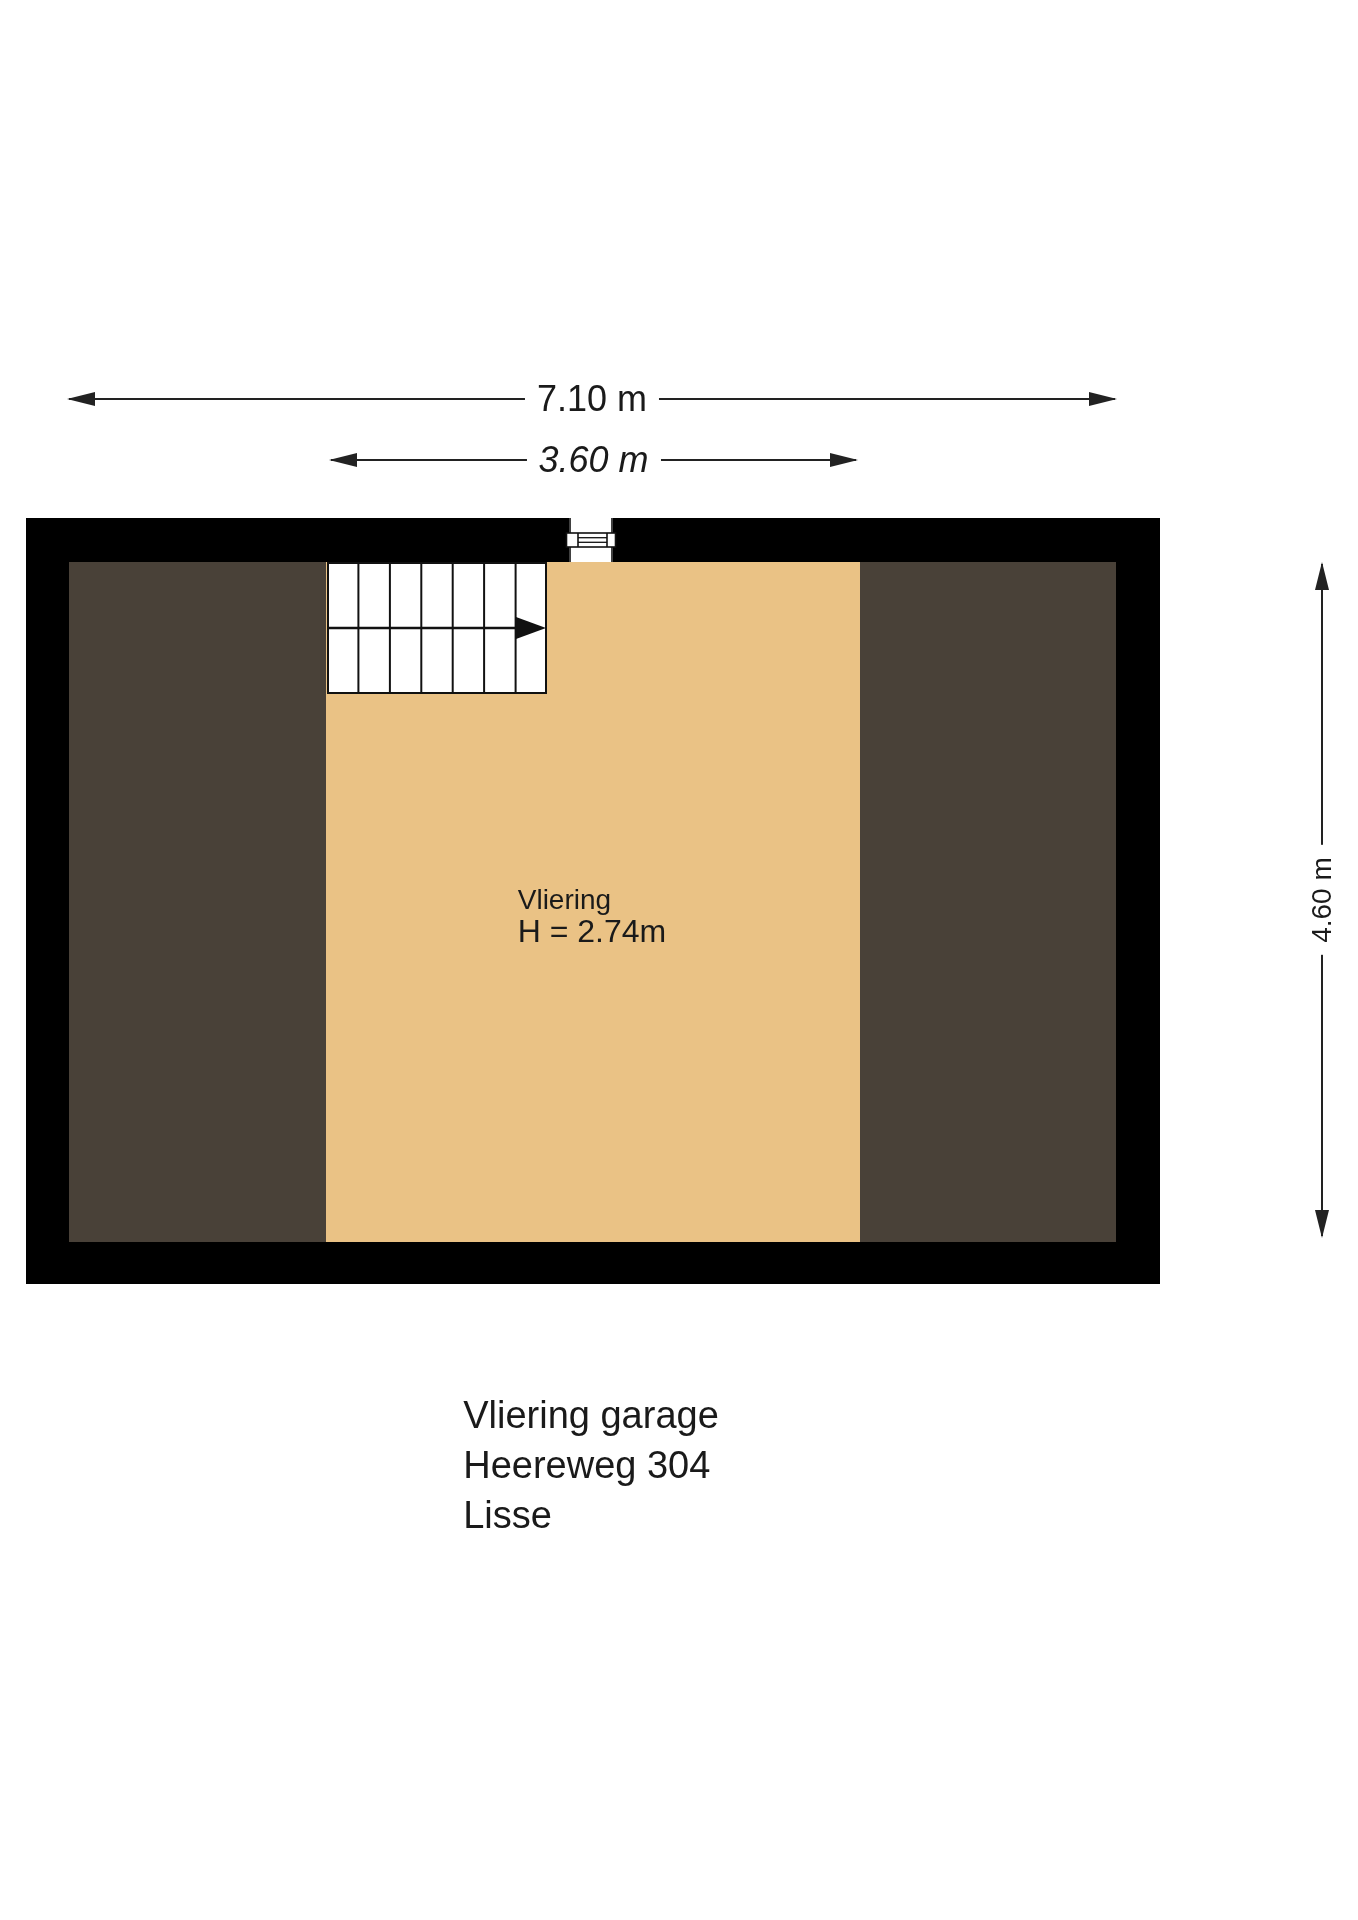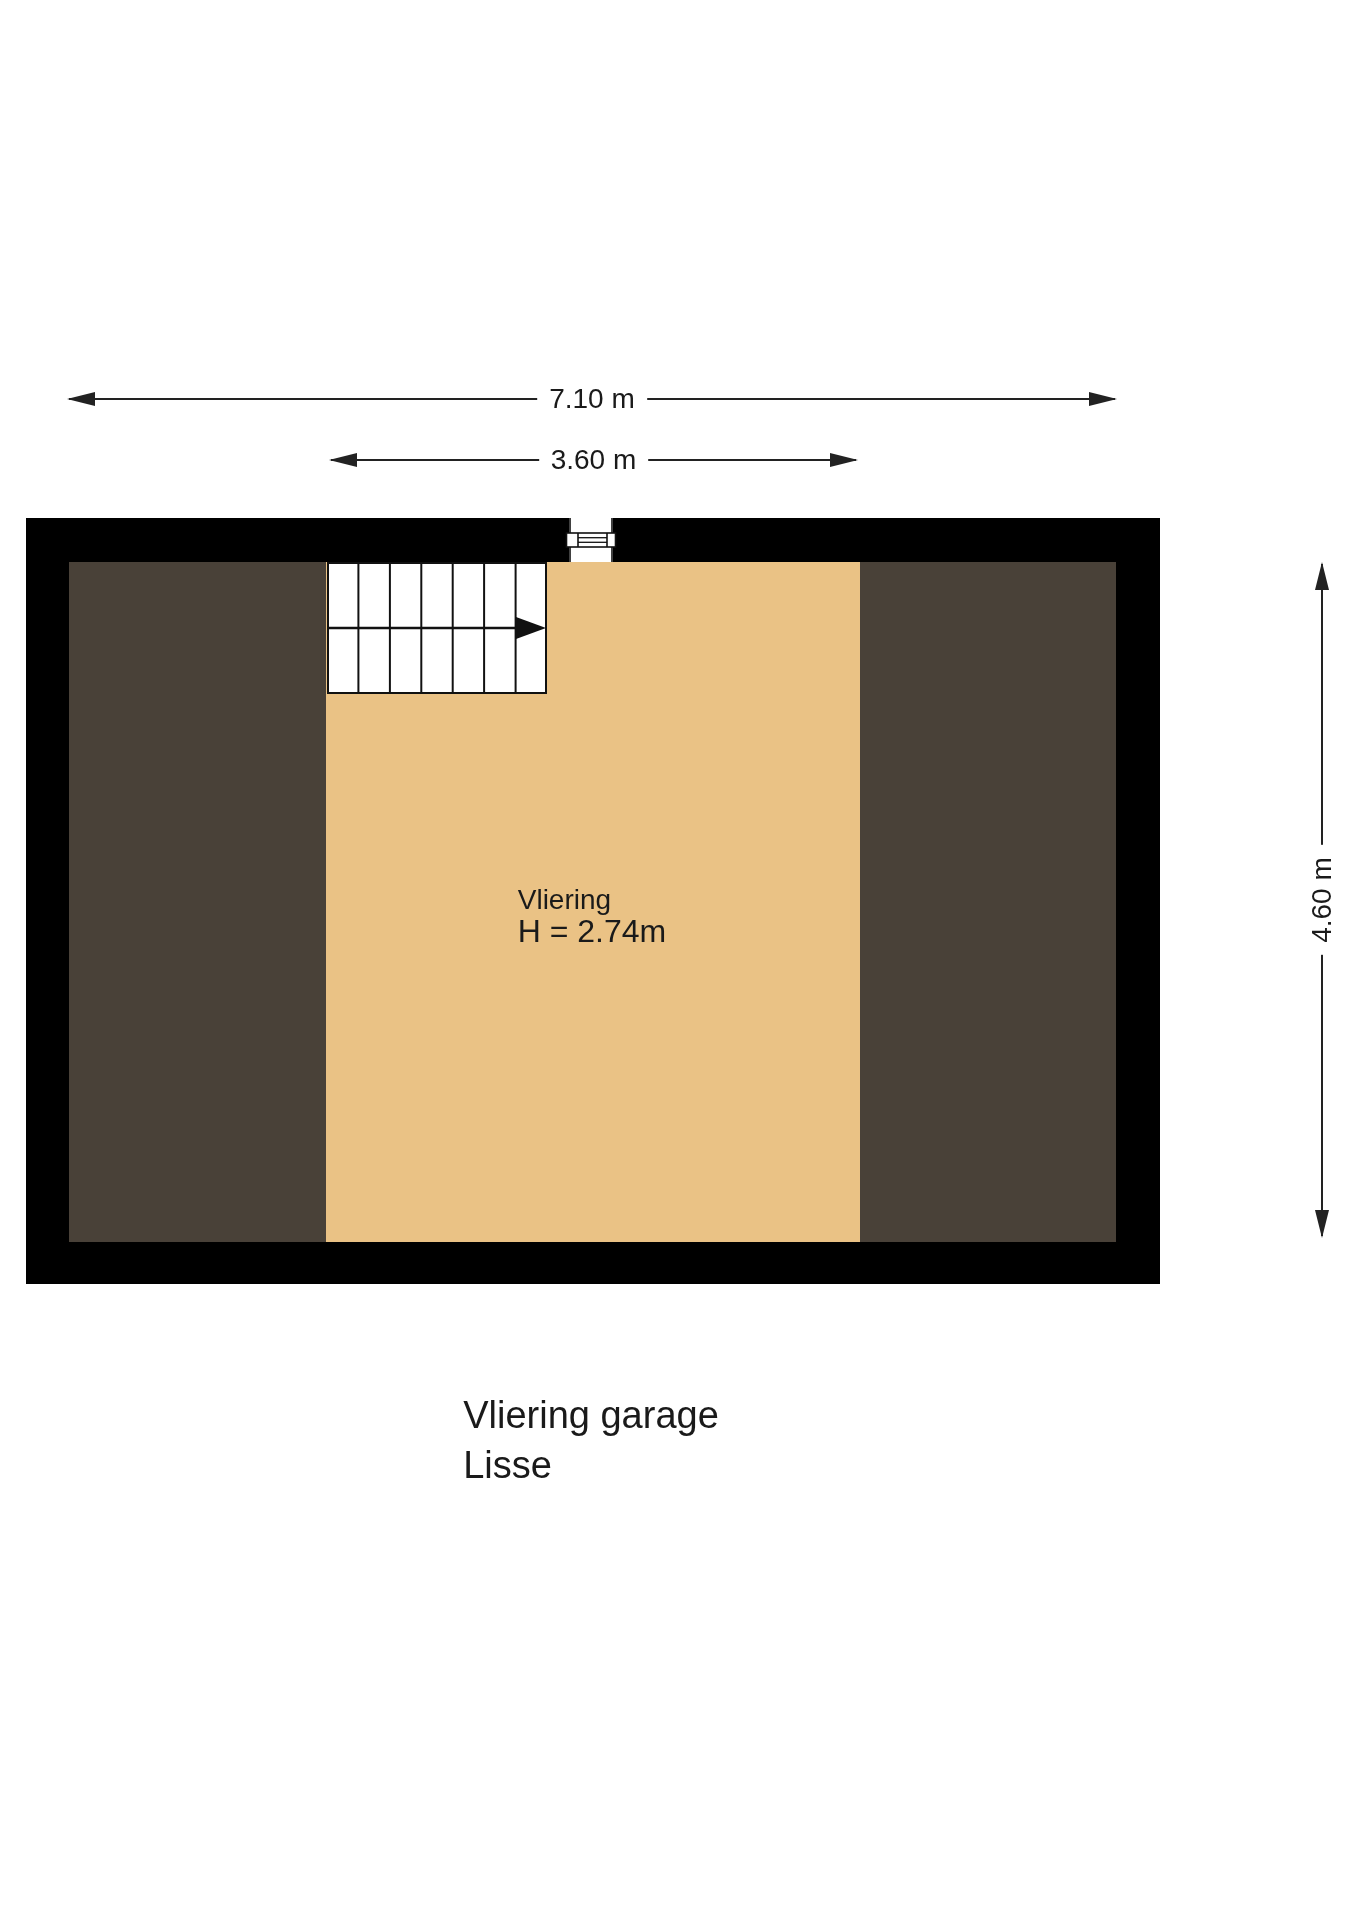--- a/index.html
+++ b/index.html
@@ -21,39 +21,39 @@
     overflow:hidden;
   }
 
   
   .dim-h{position:absolute;height:26px;}
   .dim-h .dim-line{position:absolute;left:2px;right:2px;top:12px;height:2px;background:var(--line);}
   .dim-h .dim-label{
     position:absolute;left:50%;top:50%;
     transform:translate(-50%,-50%);
     background:#ffffff;padding:0 12px;
-    font-size:28px;line-height:30px;white-space:nowrap;
+    font-size:36px;line-height:30px;white-space:nowrap;
   }
   .arrow{position:absolute;width:0;height:0;}
   .arrow-left {left:0;top:6px;border-top:7px solid transparent;border-bottom:7px solid transparent;border-right:28px solid var(--line);}
   .arrow-right{right:0;top:6px;border-top:7px solid transparent;border-bottom:7px solid transparent;border-left:28px solid var(--line);}
 
   .dim-v{position:absolute;width:26px;}
   .dim-v .dim-line{position:absolute;top:2px;bottom:2px;left:12px;width:2px;background:var(--line);}
   .dim-v .dim-label{
     position:absolute;left:50%;top:50%;
     transform:translate(-50%,-50%) rotate(-90deg);
     background:#ffffff;padding:0 12px;
     font-size:28px;line-height:30px;white-space:nowrap;
   }
   .arrow-up  {top:0;left:6px;border-left:7px solid transparent;border-right:7px solid transparent;border-bottom:28px solid var(--line);}
   .arrow-down{bottom:0;left:6px;border-left:7px solid transparent;border-right:7px solid transparent;border-top:28px solid var(--line);}
 
   #dim-total{left:67px;top:386px;width:1050px;}
-  #dim-room {left:329px;top:447px;width:529px;}
+  #dim-room {left:329px;top:447px;width:529px;font-style:italic;}
   #dim-depth{left:1309px;top:562px;height:676px;}
 
   
   .building{
     position:absolute;left:26px;top:518px;
     width:1134px;height:766px;
     background:var(--wall);
   }
   .interior{
     position:absolute;left:43px;top:44px;
@@ -149,16 +149,17 @@
     <span class="dim-label">4.60 m</span>
   </div>
 
   <div class="room-label">
     <div class="room-name">Vliering</div>
     <div class="room-height">H = 2.74m</div>
   </div>
 
   <div class="title-block">
     <div>Vliering garage</div>
+    <div>Heereweg 304</div>
     <div>Lisse</div>
   </div>
 
 </div>
 
 </body></html>

